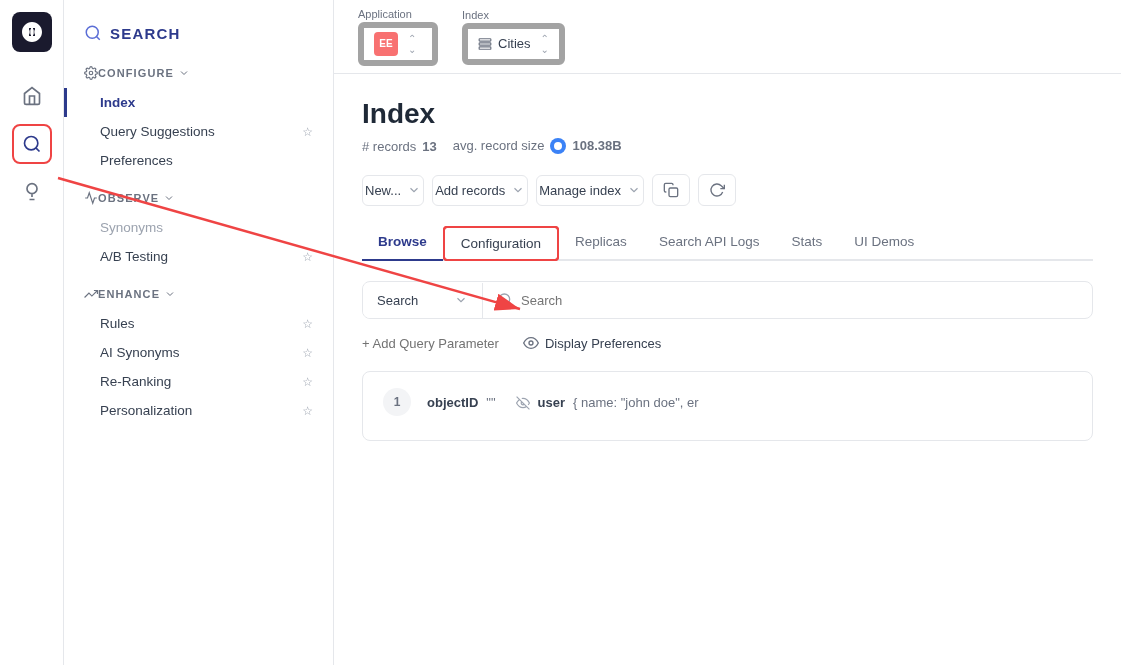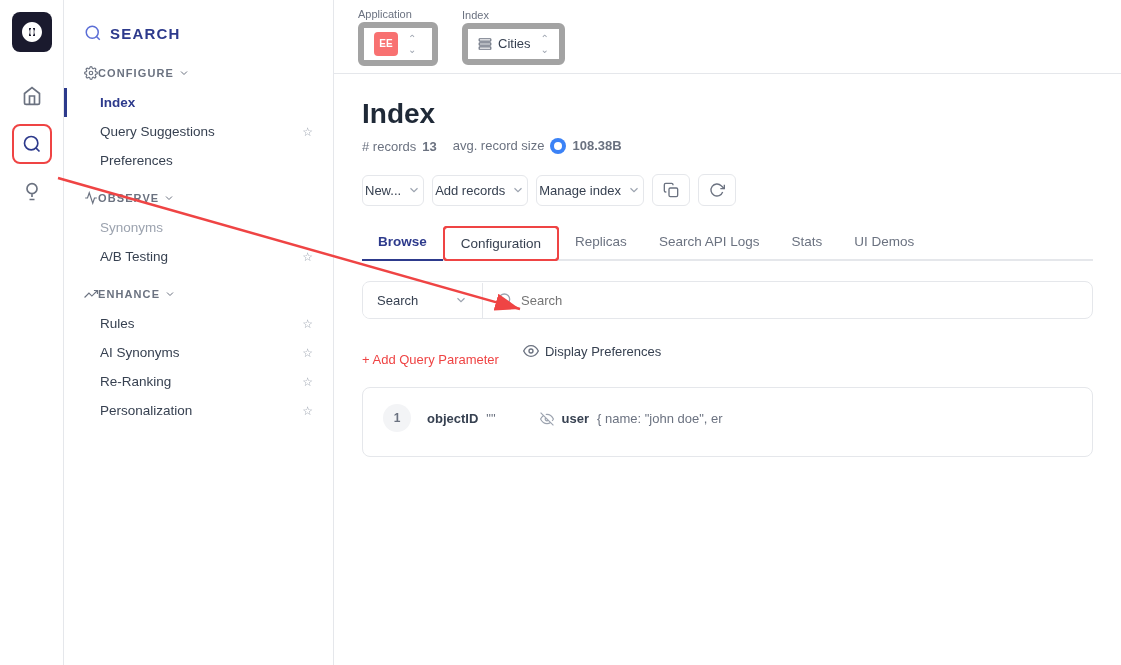--- a/index.html
+++ b/index.html
@@ -230,24 +230,23 @@
     }
 
     
     .query-bar {
       display: flex; align-items: center; gap: 24px;
       margin-bottom: 20px;
       font-size: 13px;
     }
     .add-query-btn {
       display: flex; align-items: center; gap: 6px;
-      color: #ef4444;
+      color: #737373;
       cursor: pointer;
       font-weight: 500;
-      margin-top: 17px;
     }
     .display-pref-btn {
       display: flex; align-items: center; gap: 6px;
       color: #374151;
       cursor: pointer;
     }
 
     
     .record-row {
       border: 1px solid #e5e7eb;
@@ -259,21 +258,21 @@
       display: flex; align-items: center; gap: 16px;
       margin-bottom: 8px;
     }
     .record-num {
       width: 28px; height: 28px;
       background: #f3f4f6;
       border-radius: 50%;
       display: flex; align-items: center; justify-content: center;
       font-size: 12px; font-weight: 600; color: #6b7280;
     }
-    .record-fields { display: flex; gap: 44px; flex-wrap: wrap; }
+    .record-fields { display: flex; gap: 20px; flex-wrap: wrap; }
     .record-field { display: flex; gap: 8px; font-size: 13px; }
     .field-name { font-weight: 600; color: #374151; }
     .field-value { color: #6b7280; }
 
     
     .red-highlight {
       position: relative;
     }
     .red-highlight::after {
       content: '';

